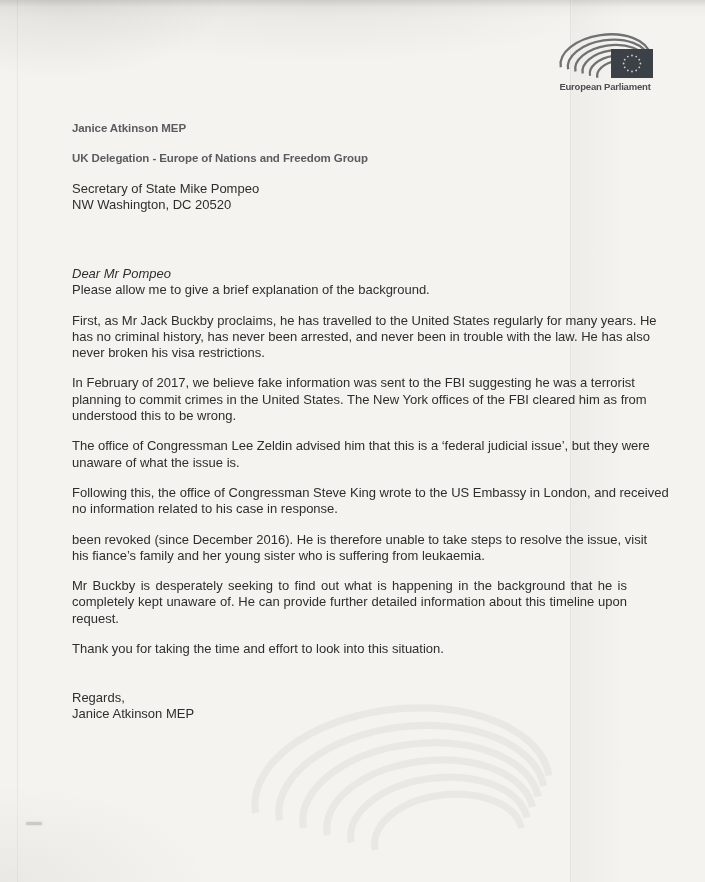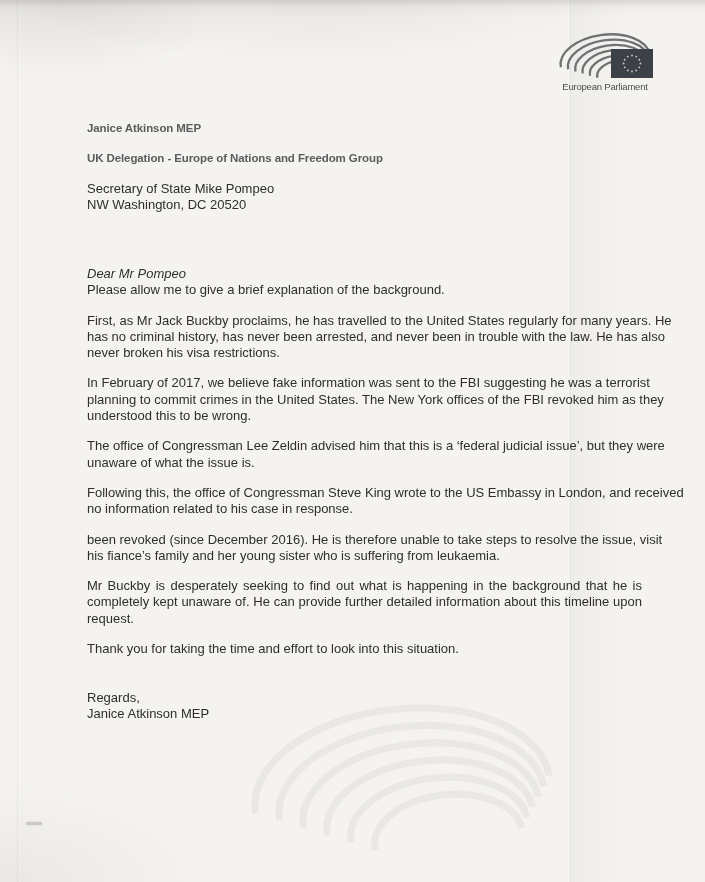--- a/index.html
+++ b/index.html
@@ -21,25 +21,25 @@
   .right-shade{position:absolute;top:0;bottom:0;left:572px;right:0;
     background:linear-gradient(90deg, rgba(120,118,114,0.05), rgba(120,118,114,0.0) 40%);}
   .left-crease{position:absolute;top:0;bottom:0;left:17px;width:1px;background:rgba(90,90,88,0.07);}
   .smudge{position:absolute;left:26px;top:822px;width:16px;height:3px;border-radius:2px;
     background:rgba(90,90,88,0.25);box-shadow:0 0 2px rgba(90,90,88,0.25);}
   
   .logo{position:absolute;left:553px;top:28px;width:104px;}
   .logo svg{display:block;}
   .logo-label{
     margin-top:1px;text-align:center;
-    font-size:9.5px;font-weight:normal;letter-spacing:-0.2px;color:#4c4e50;
+    font-size:9.5px;font-weight:bold;letter-spacing:-0.2px;color:#4c4e50;
   }
   .watermark{position:absolute;left:235px;top:640px;opacity:0.05;pointer-events:none;}
   
-  .content{position:absolute;left:87px;top:0;width:555px;color:#2f2e2c;}
+  .content{position:absolute;left:72px;top:0;width:555px;color:#2f2e2c;}
   .hline{font-size:11.5px;font-weight:bold;color:#5b5c5e;letter-spacing:-0.1px;white-space:nowrap;}
   .sender-name{margin-top:122px;}
   .sender-group{margin-top:18px;}
   .recipient{margin-top:17px;color:#343331;}
   .recipient .line{line-height:16px;}
   .line,.jline{font-size:13px;white-space:nowrap;line-height:16.3px;color:#2f2e2c;}
   .jline{text-align:justify;text-align-last:justify;}
   .salutation{margin-top:53px;font-style:italic;}
   .para{margin:0 0 14px 0;}
   .para:first-of-type{margin-top:19px;}
@@ -116,21 +116,21 @@
     </div>
 
     <div class="para">
       <div class="jline">First, as Mr Jack Buckby proclaims, he has travelled to the United States regularly for many years. He</div>
       <div class="jline">has no criminal history, has never been arrested, and never been in trouble with the law. He has also</div>
       <div class="line">never broken his visa restrictions.</div>
     </div>
 
     <div class="para">
       <div class="jline">In February of 2017, we believe fake information was sent to the FBI suggesting he was a terrorist</div>
-      <div class="jline">planning to commit crimes in the United States. The New York offices of the FBI revoked him as they</div>
+      <div class="jline">planning to commit crimes in the United States. The New York offices of the FBI cleared him as from</div>
       <div class="line">understood this to be wrong.</div>
     </div>
 
     <div class="para">
       <div class="jline">The office of Congressman Lee Zeldin advised him that this is a ‘federal judicial issue’, but they were</div>
       <div class="line">unaware of what the issue is.</div>
     </div>
 
     <div class="para">
       <div class="jline">Following this, the office of Congressman Steve King wrote to the US Embassy in London, and received</div>

